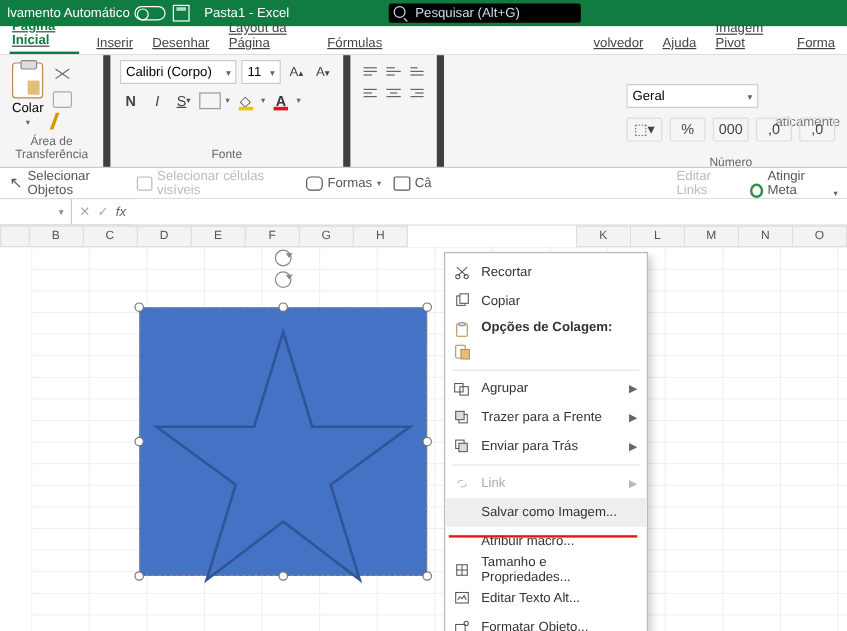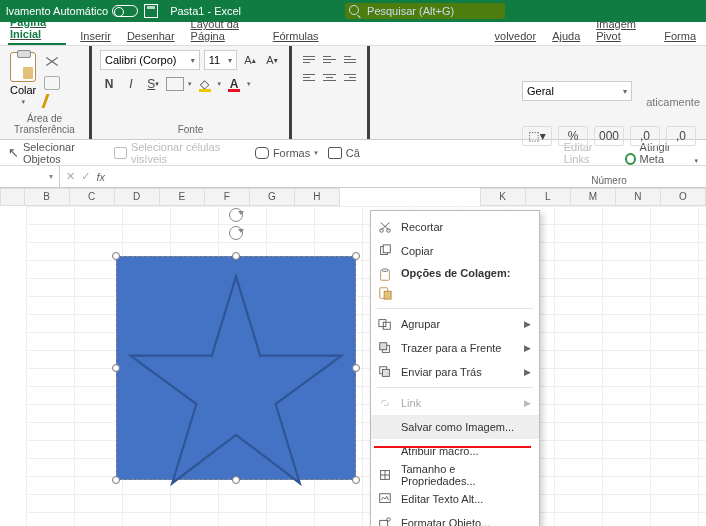--- a/index.html
+++ b/index.html
@@ -6,32 +6,32 @@
   body { width: 706px; height: 526px; overflow: hidden; background: #fff; font-size: 11px; position: relative; }
 
   
   .titlebar { height: 22px; background: #107c41; color: #fff; display: flex; align-items: center; padding: 0 6px; font-size: 11px; }
   .titlebar .autosave { display: flex; align-items: center; gap: 4px; }
   .toggle { width: 26px; height: 12px; border: 1px solid #fff; border-radius: 6px; position: relative; }
   .toggle::after { content:""; position:absolute; width:8px; height:8px; border:1px solid #fff; border-radius:50%; top:1px; left:1px; }
   .titlebar .save-icon { width:14px; height:14px; border:1px solid #fff; margin: 0 8px 0 6px; position:relative; }
   .titlebar .save-icon::before { content:""; position:absolute; top:1px; left:2px; width:8px; height:3px; background:#fff; opacity:.7; }
   .titlebar .file { margin-left: 4px; }
-  .titlebar .search-wrap { margin-left: 104px; background:#4d7c0f; padding:2px 8px 2px 22px; font-size:11px; color:#cde; position:relative; border-radius:2px; width:160px; }
+  .titlebar .search-wrap { margin-left: 83px; background:#000000; padding:2px 8px 2px 22px; font-size:11px; color:#cde; position:relative; border-radius:2px; width:160px; }
   .titlebar .search-wrap .mag { position:absolute; left:4px; top:2px; width:10px; height:10px; border:1px solid #cde; border-radius:50%; }
   .titlebar .search-wrap .mag::after{content:""; position:absolute; right:-3px; bottom:-3px; width:4px; height:1px; background:#cde; transform:rotate(45deg);}
 
   
   .tabs { height: 24px; background:#fff; display:flex; align-items:flex-end; gap:12px; padding:0 8px; font-size:11px; color:#444; border-bottom:1px solid #ddd;text-decoration:underline; }
   .tabs span { padding:4px 2px 3px; cursor:pointer; }
   .tabs .active { color:#107c41; border-bottom:2px solid #107c41; font-weight:600; }
 
   
   .ribbon { height: 94px; background:#f5f5f5; border-bottom:1px solid #ccc; display:flex; font-size:11px; position:relative; }
-  .group { border-right:3px solid #404040; padding:4px 8px 0; display:flex; flex-direction:column; justify-content:space-between; }
+  .group { border-right:6px solid #404040; padding:4px 8px 0; display:flex; flex-direction:column; justify-content:space-between; }
   .group-label { text-align:center; font-size:10px; color:#666; padding:2px 0 4px; position:relative; }
 
   .clip-area { width:92px; }
   .clip-inner { display:flex; gap:6px; align-items:flex-end; }
   .paste-big { display:flex; flex-direction:column; align-items:center; gap:2px; padding:2px 2px; }
   .paste-big .clip-icon { width:26px; height:30px; border:1px solid #b7894a; border-radius:3px; position:relative; background:#fff; }
   .paste-big .clip-icon::before { content:""; position:absolute; top:-3px; left:6px; width:12px; height:6px; border:1px solid #888; border-radius:2px; background:#ddd; }
   .paste-big .clip-icon::after { content:""; position:absolute; bottom:2px; right:2px; width:10px; height:12px; background:#e2c07a; border-radius:1px; }
   .mini-col { display:flex; flex-direction:column; gap:4px; padding-top:2px; }
   .mini { width:16px; height:14px; border:1px solid #aaa; border-radius:2px; }
@@ -98,21 +98,21 @@
   .ctxmenu .mi .arw { position:absolute; right:8px; font-size:9px; color:#666; }
   .ctxmenu .sep { height:1px; background:#e3e3e3; margin:3px 6px; }
   .ctxmenu .hdr { padding:4px 26px 2px 30px; font-weight:600; color:#333; font-size:11px; }
   .ctxmenu .ic { position:absolute; left:6px; width:16px; height:16px; display:flex; align-items:center; justify-content:center; }
   .ctxmenu svg { width:14px; height:14px; }
   .redline { position:absolute; left:374px; top:258px; width:157px; height:2px; background:#e11; z-index:11; }
 
   
   .peek { position:absolute; top:46px; right:0; font-size:11px; color:#777; }
   .peek .row{display:flex; gap:10px; padding:4px 6px;}
-  .peek2 { position:absolute; top:81px; right:10px; display:flex; gap:21px; }
+  .peek2 { position:absolute; top:70px; right:10px; display:flex; gap:4px; }
   .peek2 .combo{width:110px;}
   .peek2 .row2{display:flex; gap:6px; margin-top:4px;}
   .peek2 .sq{border:1px solid #ddd; border-radius:2px; width:30px;}
 </style>
 </head>
 <body>
 
 <div class="titlebar">
   <div class="autosave">
     <span>lvamento Automático</span>

